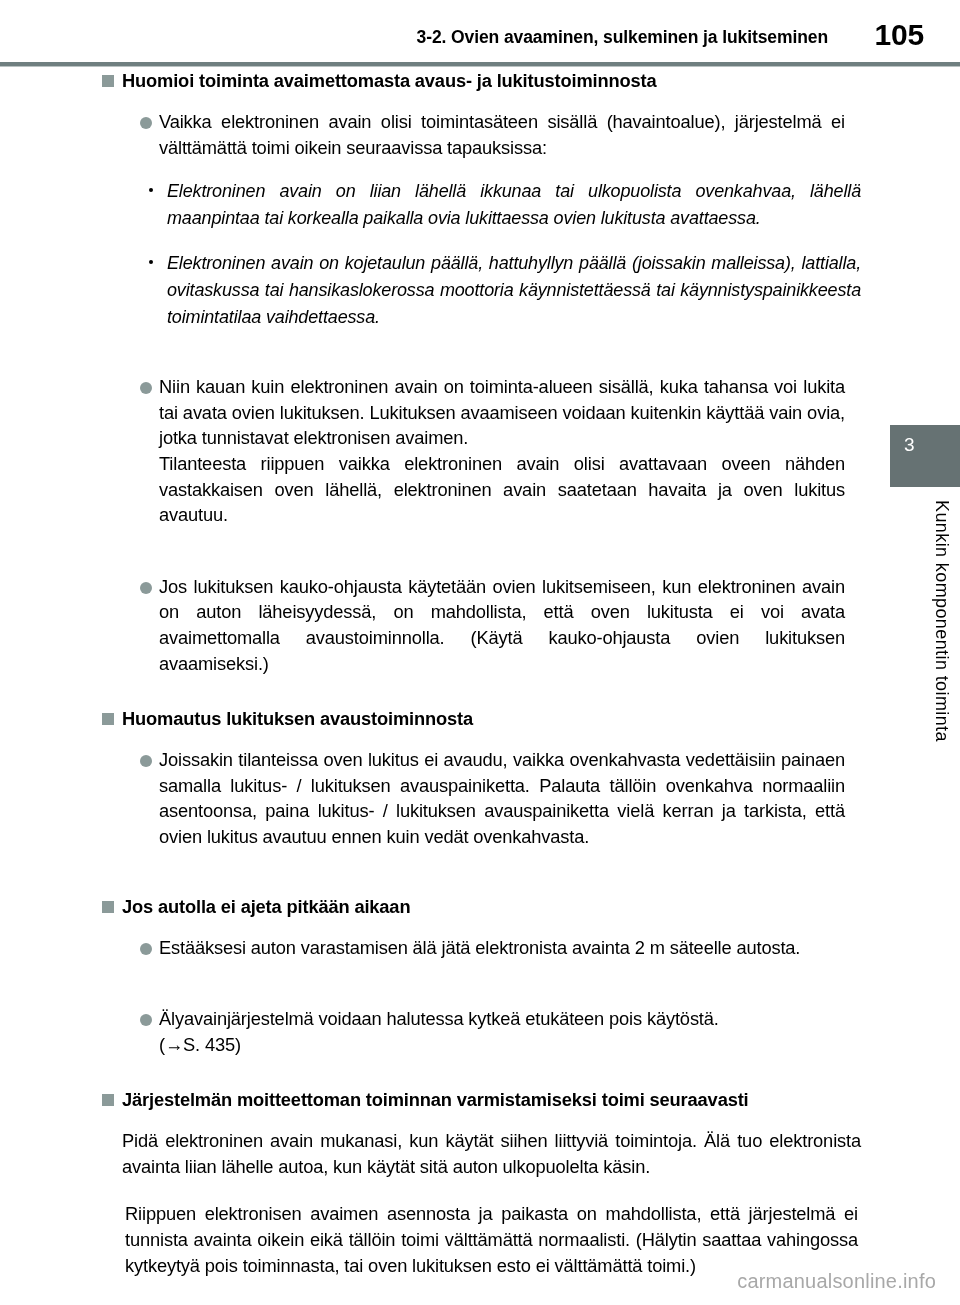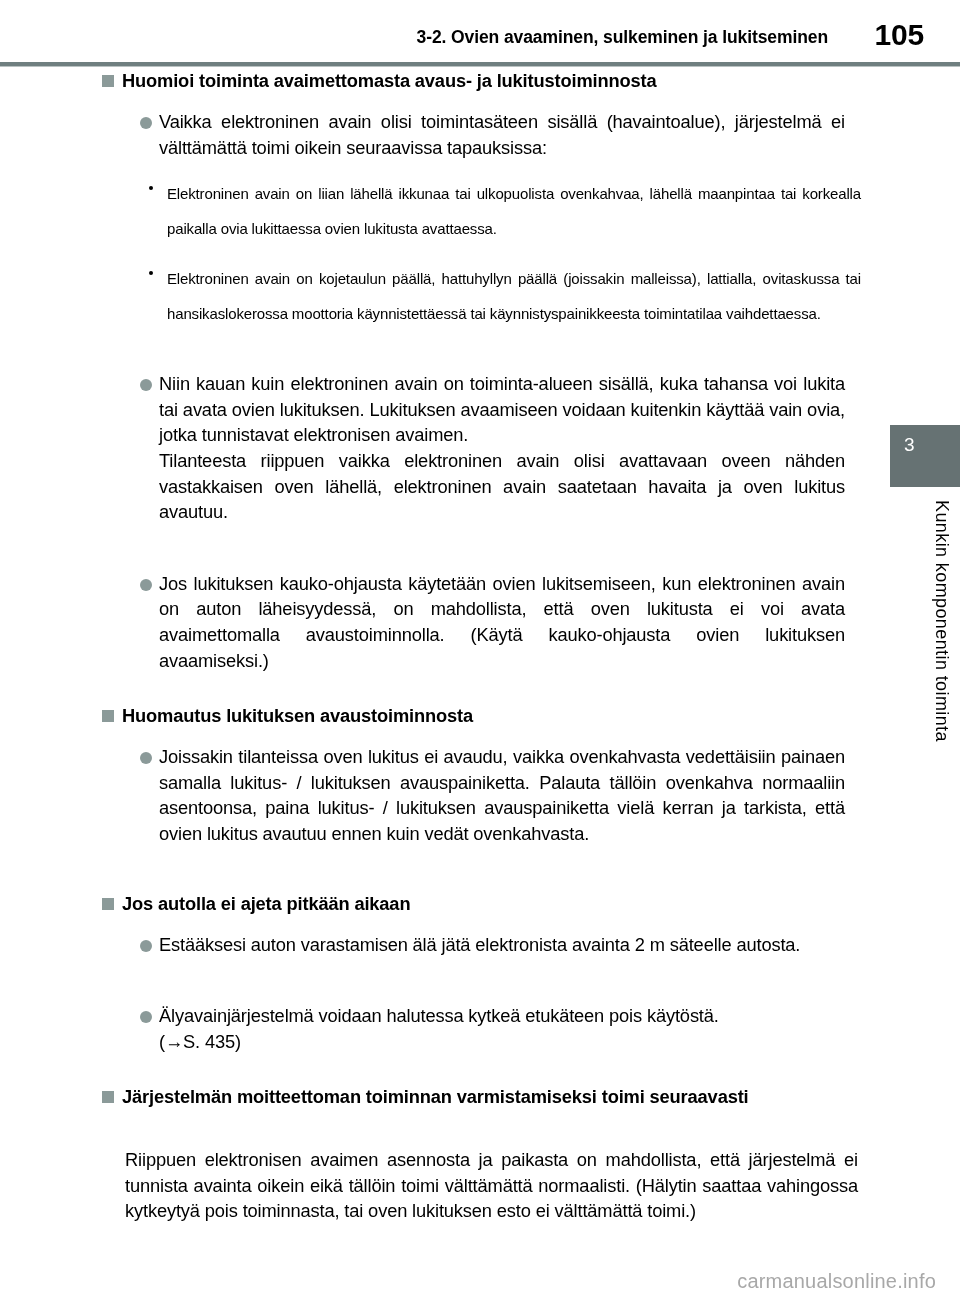--- a/index.html
+++ b/index.html
@@ -138,24 +138,25 @@
     margin: 0;
     text-align: justify;
   }
   .dot-item p.last, .plain p.last { text-align: left; }
 
   
   .sub-item {
     position: relative;
     padding-left: 66px;
     margin: 0;
-    font-size: 15px;
-    line-height: 35px;
-    letter-spacing: -0.15px;
-    text-align: justify;
+    font-size: 18px;
+    line-height: 27px;
+    letter-spacing: -0.15px;
+    text-align: justify;
+    font-style: italic;
   }
   .sub-item .sd {
     position: absolute;
     left: 48px;
     top: 10px;
     width: 4px;
     height: 4px;
     background: #000000;
     border-radius: 50%;
     display: block;
@@ -271,20 +272,23 @@
   </div>
 
   <div class="gap-m"></div>
 
   <div class="h-block">
     <span class="sq" style="background: rgb(139, 154, 153);"></span><span>Järjestelmän moitteettoman toiminnan varmistamiseksi toimi seuraavasti</span>
   </div>
 
   <div class="gap-m"></div>
 
+  <div class="plain">
+    <p style="margin:0;">Pidä elektroninen avain mukanasi, kun käytät siihen liittyviä toimintoja. Älä tuo elektronista avainta liian lähelle autoa, kun käytät sitä auton ulkopuolelta käsin.</p>
+  </div>
 
   <div class="gap-l"></div>
 
   <div class="plain">
     <p style="margin:3px;">Riippuen elektronisen avaimen asennosta ja paikasta on mahdollista, että järjestelmä ei tunnista avainta oikein eikä tällöin toimi välttämättä normaalisti. (Hälytin saattaa vahingossa kytkeytyä pois toiminnasta, tai oven lukituksen esto ei välttämättä toimi.)</p>
   </div>
 
 </div>
 
 <div id="watermark">carmanualsonline.info</div>

